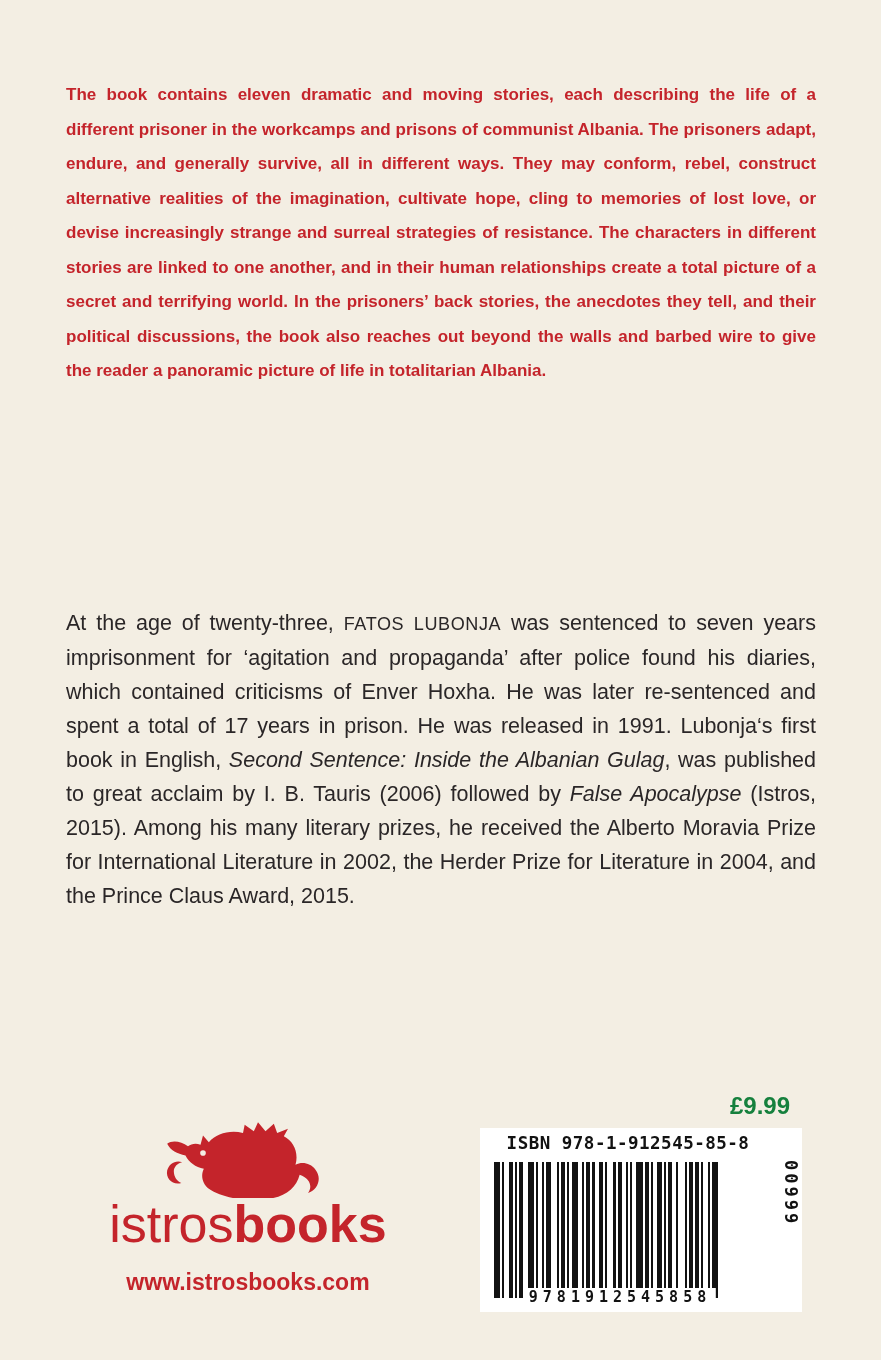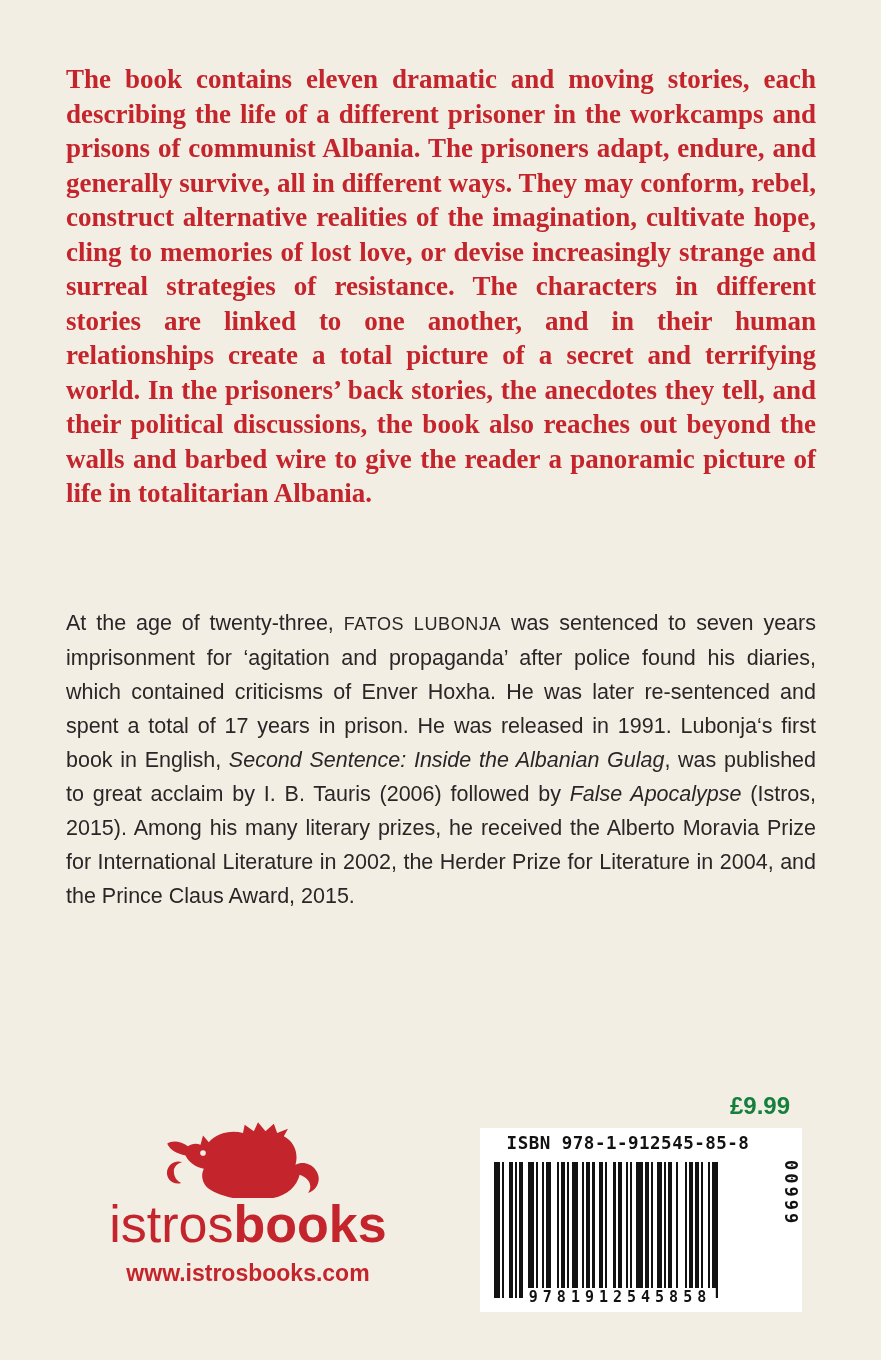--- a/index.html
+++ b/index.html
@@ -11,25 +11,25 @@
   html,body{background:#fff;}
   .cover{
     position:relative;
     width:881px;height:1360px;
     background:var(--bg);
     overflow:hidden;
     font-family:"Liberation Sans",sans-serif;
   }
   .synopsis{
     position:absolute;
-    left:66px;top:62px;width:750px;
-    color:var(--red);
-    font-family:Liberation Serif, serif;
-    font-weight:700;
-    font-size:27px;
+    left:66px;top:78px;width:750px;
+    color:var(--red);
+    font-family:Liberation Sans, sans-serif;
+    font-weight:700;
+    font-size:17px;
     line-height:34.5px;
     text-align:justify;
   }
   .bio{
     position:absolute;
     left:66px;top:606px;width:750px;
     color:var(--ink);
     font-family:"Liberation Sans",sans-serif;
     font-weight:400;
     font-size:21.5px;
@@ -102,21 +102,21 @@
   .publisher .name{
     margin-top:-2px;
     font-size:52px;
     line-height:56px;
     letter-spacing:0;
     color:var(--red);
   }
   .publisher .name .light{font-weight:400;}
   .publisher .name .bold{font-weight:800;}
   .publisher .site{
-    margin-top:8px;
+    margin-top:17px;
     font-weight:700;
     font-size:23px;
     color:var(--red);
   }
 </style>
 </head>
 <body>
 
 <div class="cover">
 

